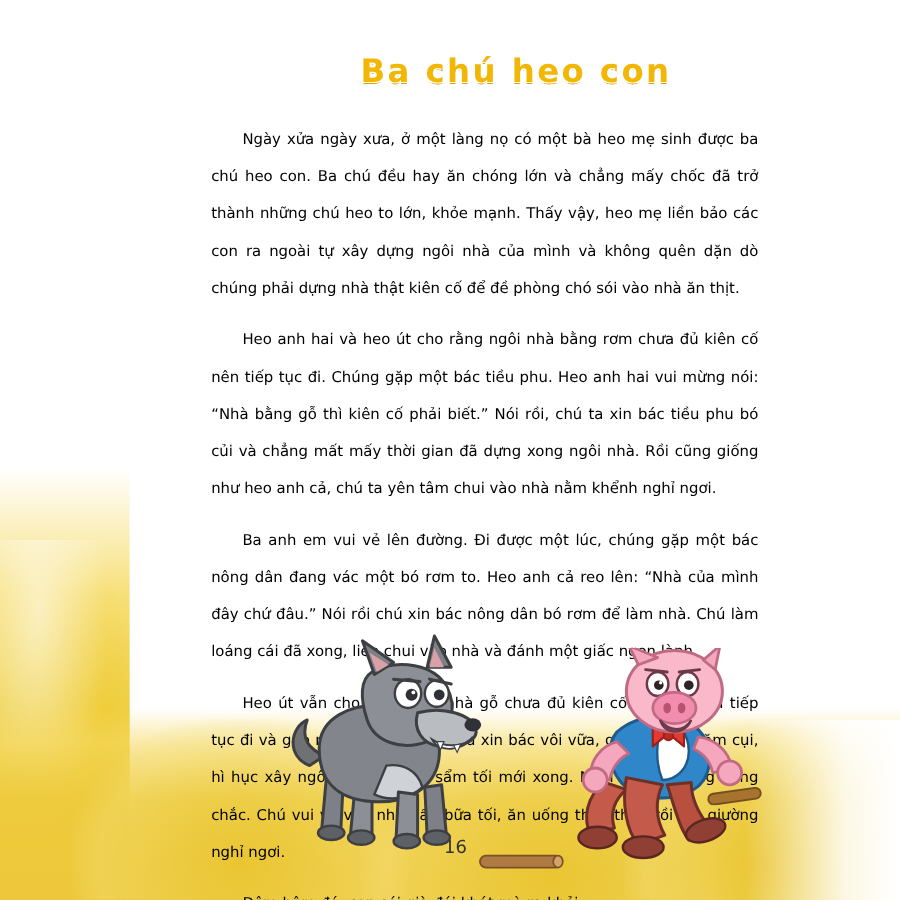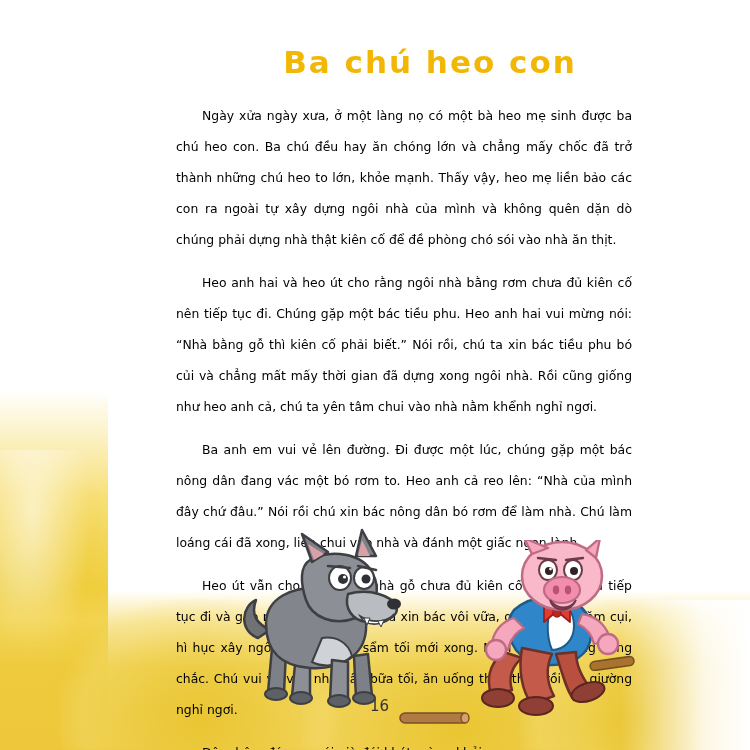--- a/index.html
+++ b/index.html
@@ -71,21 +71,21 @@
   }
 
   
   .title {
     position: absolute;
     left: 175px;
     top: 44px;
     width: 510px;
     text-align: center;
     font-family: "DejaVu Sans", sans-serif;
-    font-size: 31px;
+    font-size: 27px;
     font-weight: bold;
     letter-spacing: 2px;
     color: #f2b705;
     text-shadow:
       -1.5px -1.5px 0 #ffffff,
        1.5px -1.5px 0 #ffffff,
       -1.5px  1.5px 0 #ffffff,
        1.5px  1.5px 0 #ffffff,
        0 2px 0 #e0a000;
   }

